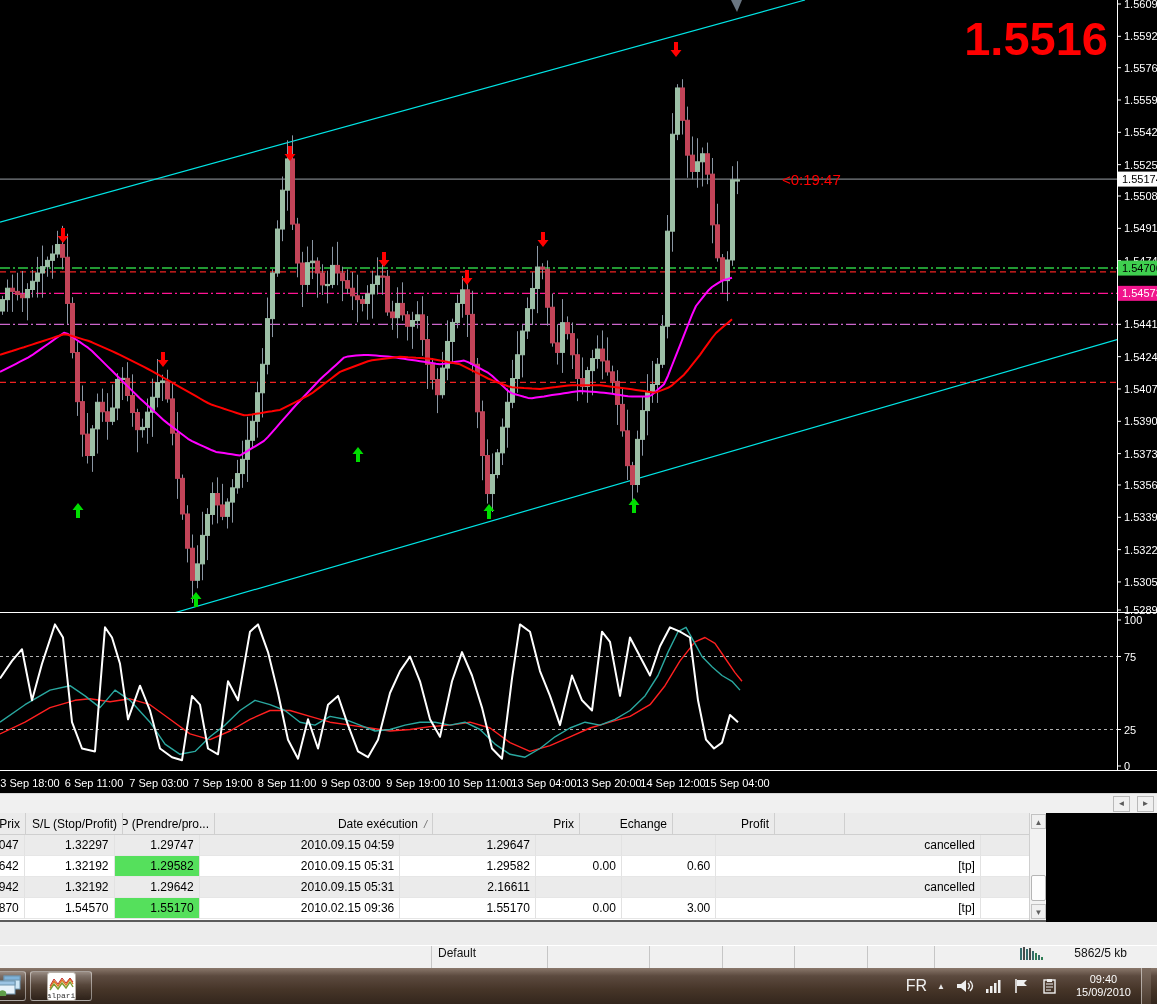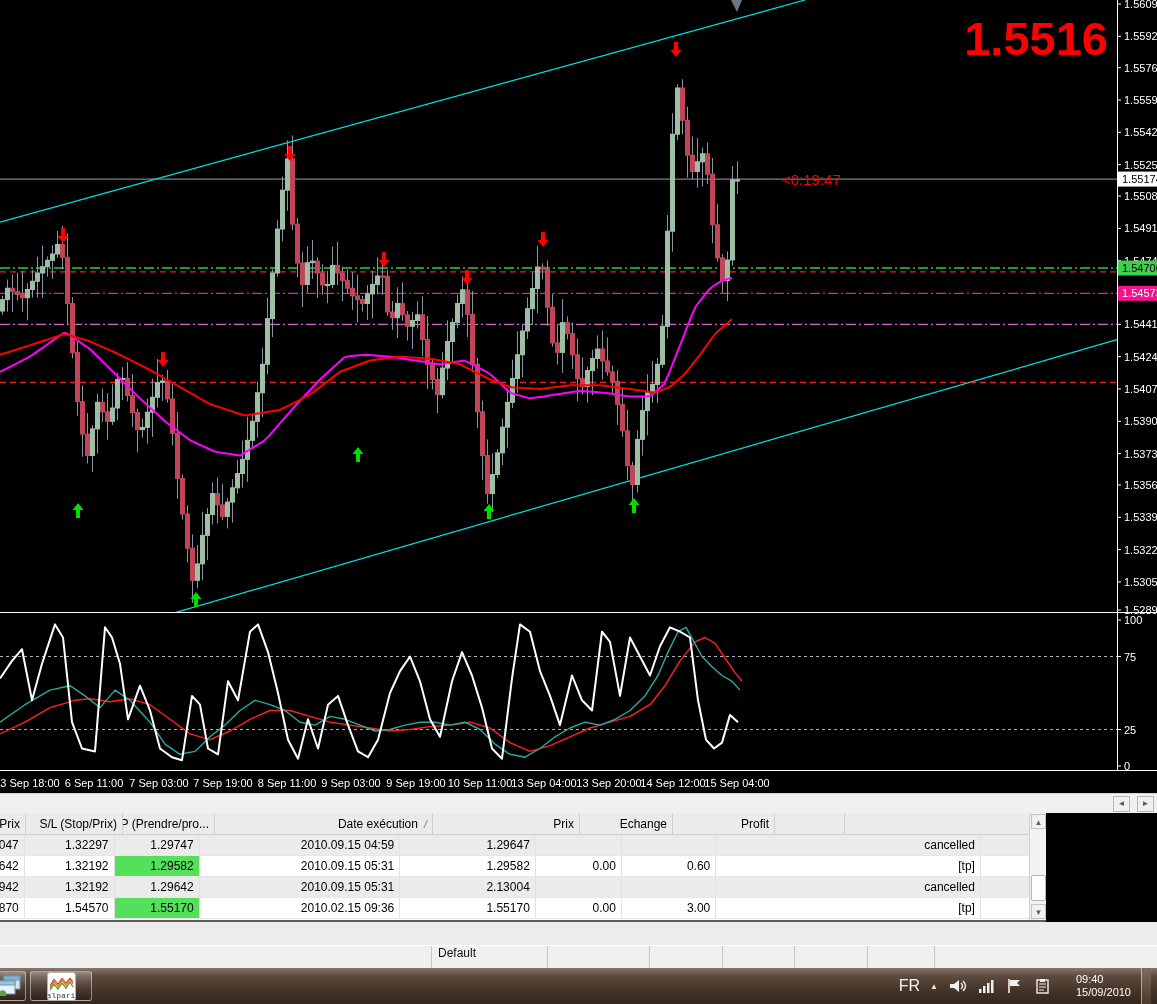--- a/index.html
+++ b/index.html
@@ -40,21 +40,21 @@
           background:linear-gradient(rgba(255,255,255,.28),rgba(255,255,255,.06) 45%,rgba(0,0,0,.18));
           display:flex;align-items:center;justify-content:center;box-sizing:border-box;}
   .tb-btn.first{width:34px;margin-left:-8px;}
   .tb-btn.alpari{width:62px;}
   .alpari-ico{width:27px;height:27px;background:#fff;border-radius:3px;border:1px solid #b9b2aa;
               display:flex;flex-direction:column;align-items:center;justify-content:flex-end;overflow:hidden;}
   .alpari-ico span{font-size:8px;color:#333;line-height:9px;font-family:Liberation Mono, monospace;}
   .tray{margin-left:auto;display:flex;align-items:center;gap:10px;color:#f2f2f2;padding-right:6px;}
   .tray .lang{font-size:16px;}
   .tray .chev{font-size:8px;color:#e8e8e8;}
-  .clock{font-size:11px;line-height:13px;color:#fdfdfd;margin-left:14px;}
+  .clock{text-align:center;font-size:11px;line-height:13px;color:#fdfdfd;margin-left:7px;}
   .show-desktop{width:9px;height:36px;background:linear-gradient(#7d6c60,#4a3a2e);border-left:1px solid rgba(255,255,255,.5);}
 </style>
 </head>
 <body>
 
 <div class="screen">
 
   <svg id="chart" width="1157" height="793">
       <defs>
         <clipPath id="mainClip">
@@ -476,21 +476,21 @@
     <div class="hs-btn" style="left:1113px">◄</div>
     <div class="hs-btn" style="left:1137px">►</div>
   </div>
 
   <div class="orders">
     <div class="thead" id="thead">
         <div class="th" style="width: 26px;">
           <span>Prix</span>
         </div>
         <div class="th" style="width: 97px;">
-          <span>S/L (Stop/Prix)</span>
+          <span>S/L (Stop/Profit)</span>
         </div>
         <div class="th" style="width: 92px;">
           <span>T/P (Prendre/pro...</span>
         </div>
         <div class="th" style="width: 218px;">
           <span>Date exécution</span>
           <span class="sort">/</span>
         </div>
         <div class="th" style="width: 147px;">
           <span>Prix</span>
@@ -524,21 +524,21 @@
           <div class="td" style="width: 93px;">0.00</div>
           <div class="td" style="width: 102px;">0.60</div>
           <div class="td" style="width: 288px;">[tp]</div>
           <div class="td" style="width: 70px;"></div>
         </div>
         <div class="tr alt">
           <div class="td" style="width: 26px;">29942</div>
           <div class="td" style="width: 97px;">1.32192</div>
           <div class="td" style="width: 92px;">1.29642</div>
           <div class="td" style="width: 218px;">2010.09.15 05:31</div>
-          <div class="td" style="width: 147px;">2.13004</div>
+          <div class="td" style="width: 147px;">2.16611</div>
           <div class="td" style="width: 93px;"></div>
           <div class="td" style="width: 102px;"></div>
           <div class="td" style="width: 288px;">cancelled</div>
           <div class="td" style="width: 70px;"></div>
         </div>
         <div class="tr">
           <div class="td" style="width: 26px;">54870</div>
           <div class="td" style="width: 97px;">1.54570</div>
           <div class="td green" style="width: 92px;">1.55170</div>
           <div class="td" style="width: 218px;">2010.02.15 09:36</div>
@@ -561,20 +561,35 @@
   <div class="statusbar">
     <div class="sb-cell" style="width:432px"></div>
     <div class="sb-cell" style="width:116px">
         <span>Default</span>
       </div>
     <div class="sb-cell" style="width:102px"></div>
     <div class="sb-cell" style="width:73px"></div>
     <div class="sb-cell" style="width:72px"></div>
     <div class="sb-cell" style="width:73px"></div>
     <div class="sb-cell" style="width:67px"></div>
+    <div class="sb-cell sb-last">
+      <svg width="26" height="14">
+        <g>
+          <rect x="0" y="2" width="2" height="12" fill="#356b6b"></rect>
+            <rect x="3" y="1" width="2" height="13" fill="#4a4a4a"></rect>
+          <rect x="6" y="3" width="2" height="11" fill="#356b6b"></rect>
+            <rect x="9" y="2" width="2" height="12" fill="#4a4a4a"></rect>
+          <rect x="12" y="5" width="2" height="9" fill="#356b6b"></rect>
+            <rect x="15" y="7" width="2" height="7" fill="#2f7d54"></rect>
+          <rect x="18" y="9" width="2" height="5" fill="#356b6b"></rect>
+            <rect x="21" y="11" width="2" height="3" fill="#2f7d54"></rect>
+        </g>
+      </svg>
+      <span>5862/5 kb</span>
+    </div>
   </div>
 
   <div class="taskbar">
     <div class="tb-btn first">
       <svg width="26" height="24">
         <rect x="8" y="2" width="16" height="13" fill="#cfe6f5" stroke="#6f94ad"></rect>
         <rect x="8" y="2" width="16" height="4" fill="#7fb2d9" stroke="#6f94ad"></rect>
         <rect x="3" y="7" width="16" height="13" fill="#e8f2fa" stroke="#6f94ad"></rect>
         <rect x="3" y="7" width="16" height="4" fill="#9cc4e4" stroke="#6f94ad"></rect>
         <path d="M1,22 q3,-8 8,-5 q2,1 1,5 z" fill="#5f9e4a"></path>

